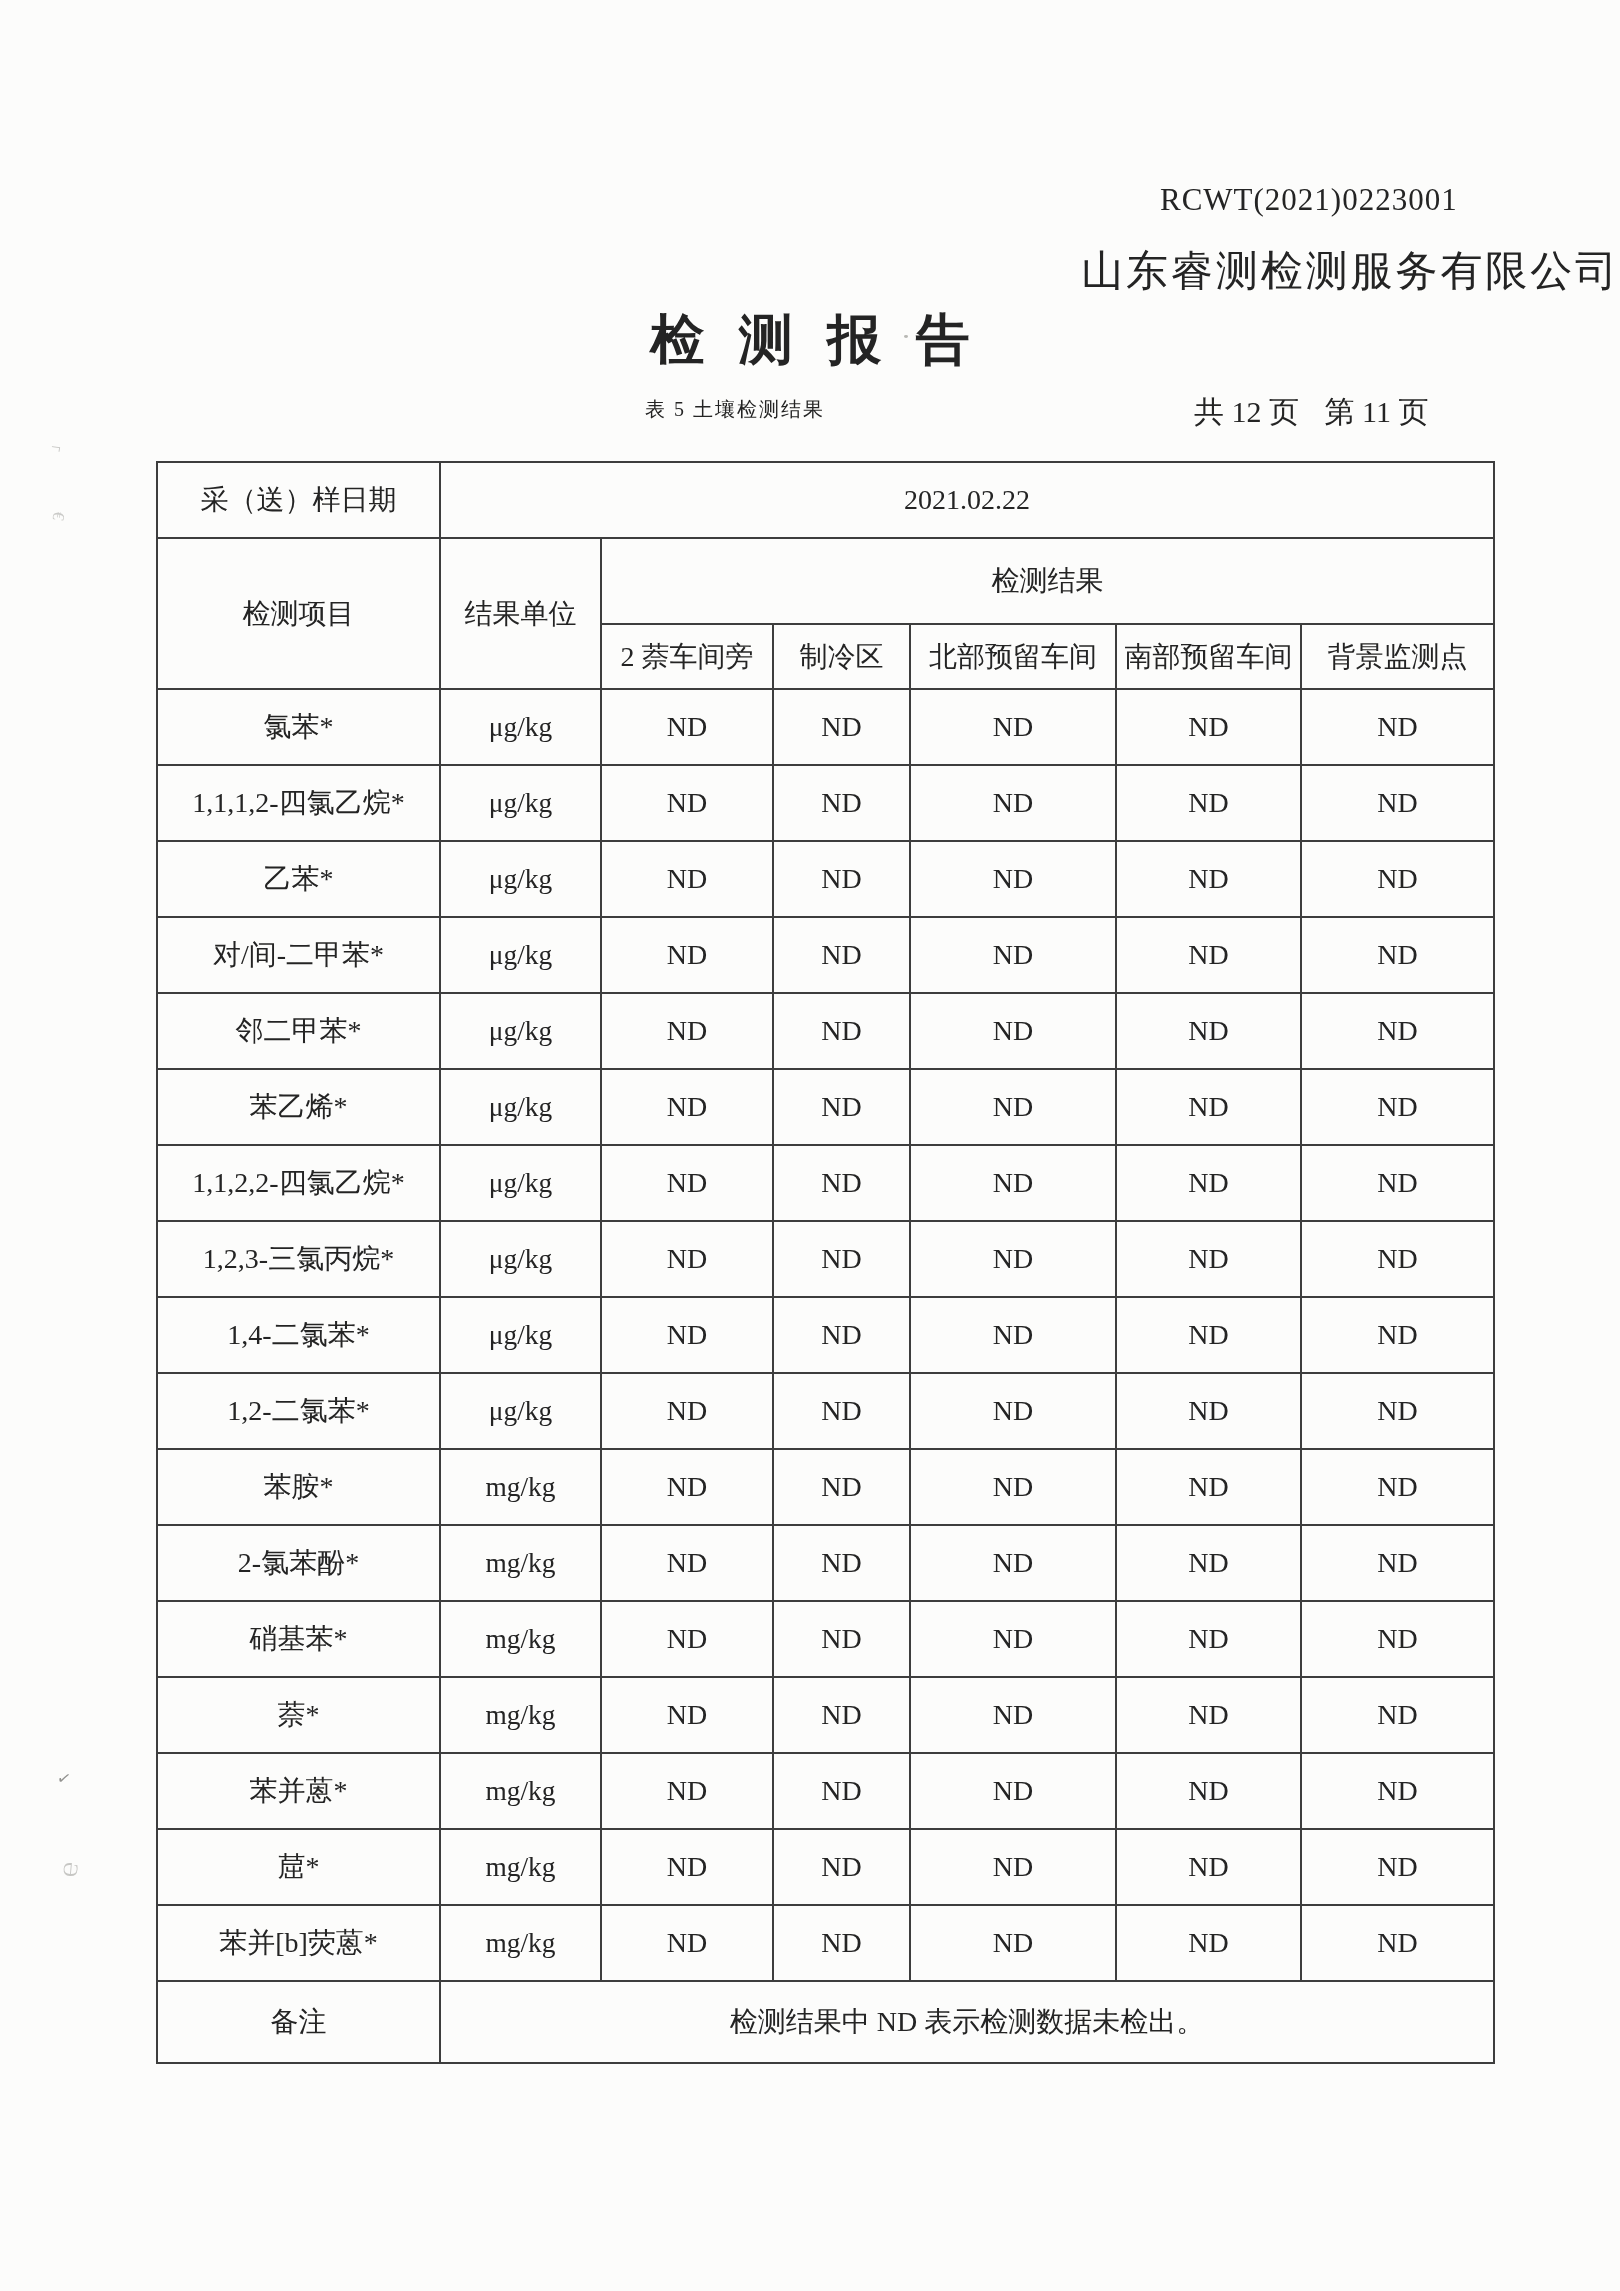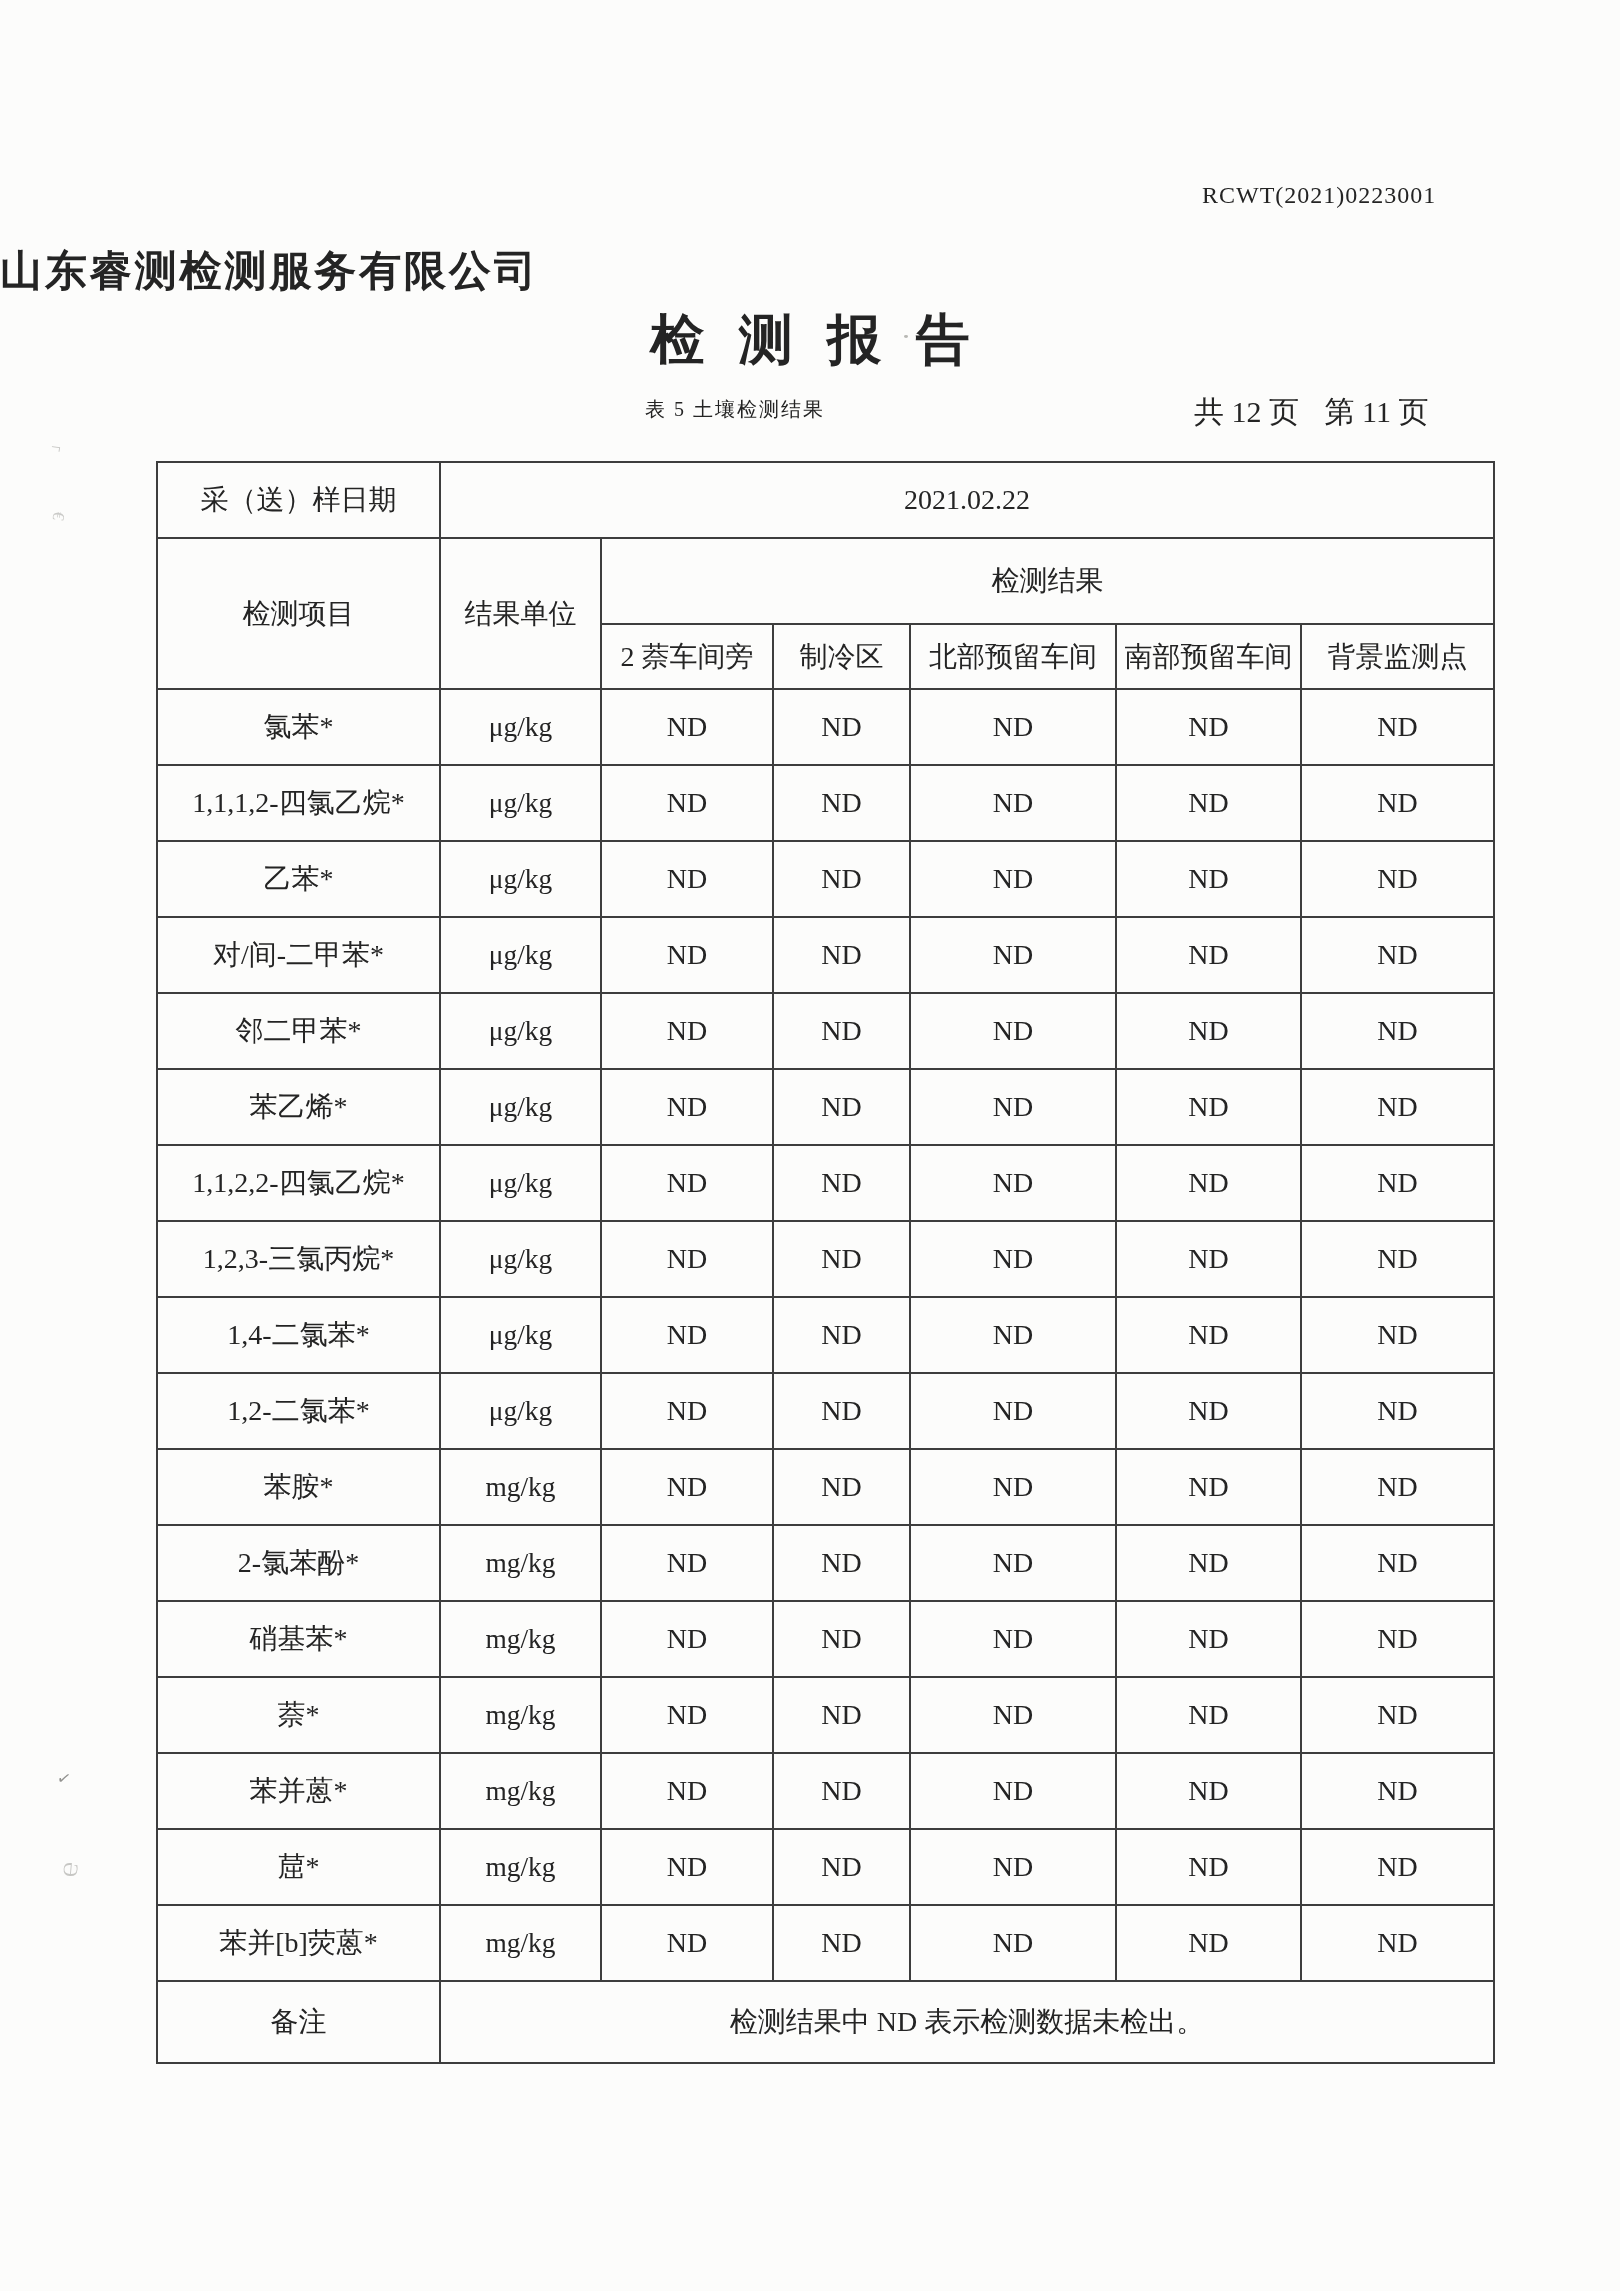--- a/index.html
+++ b/index.html
@@ -4,22 +4,22 @@
 <style>
   html,body{margin:0;padding:0;}
   body{
     width:1620px;height:2292px;position:relative;
     background:#fcfcfb;
     font-family:"Liberation Serif","DejaVu Serif",serif;
     color:#242424;
     overflow:hidden;
   }
   .abs{position:absolute;}
-  #report-no{left:1202px;top:182px;font-size:24px;letter-spacing:1px;}
-  #company{left:0;top:243px;width:1620px;text-align:left;font-size:42px;letter-spacing:2.9px;font-weight:bold;}
+  #report-no{left:1160px;top:182px;font-size:31px;letter-spacing:1px;}
+  #company{left:0;top:243px;width:1620px;text-align:right;font-size:42px;letter-spacing:2.9px;}
   #title{left:0;top:304px;width:1620px;text-align:center;font-size:54px;font-weight:bold;
          letter-spacing:0.64em;text-indent:0.64em;}
   #caption{left:645px;top:396px;font-size:20px;letter-spacing:2px;}
   #page-info{left:1194px;top:392px;font-size:30px;}
   #page-info span{margin-right:25.5px;}
   #page-info span:last-child{margin-right:12px;}
 
   #tbl-wrap{left:156px;top:461px;}
   table{border-collapse:collapse;table-layout:fixed;width:1337px;}
   td{

